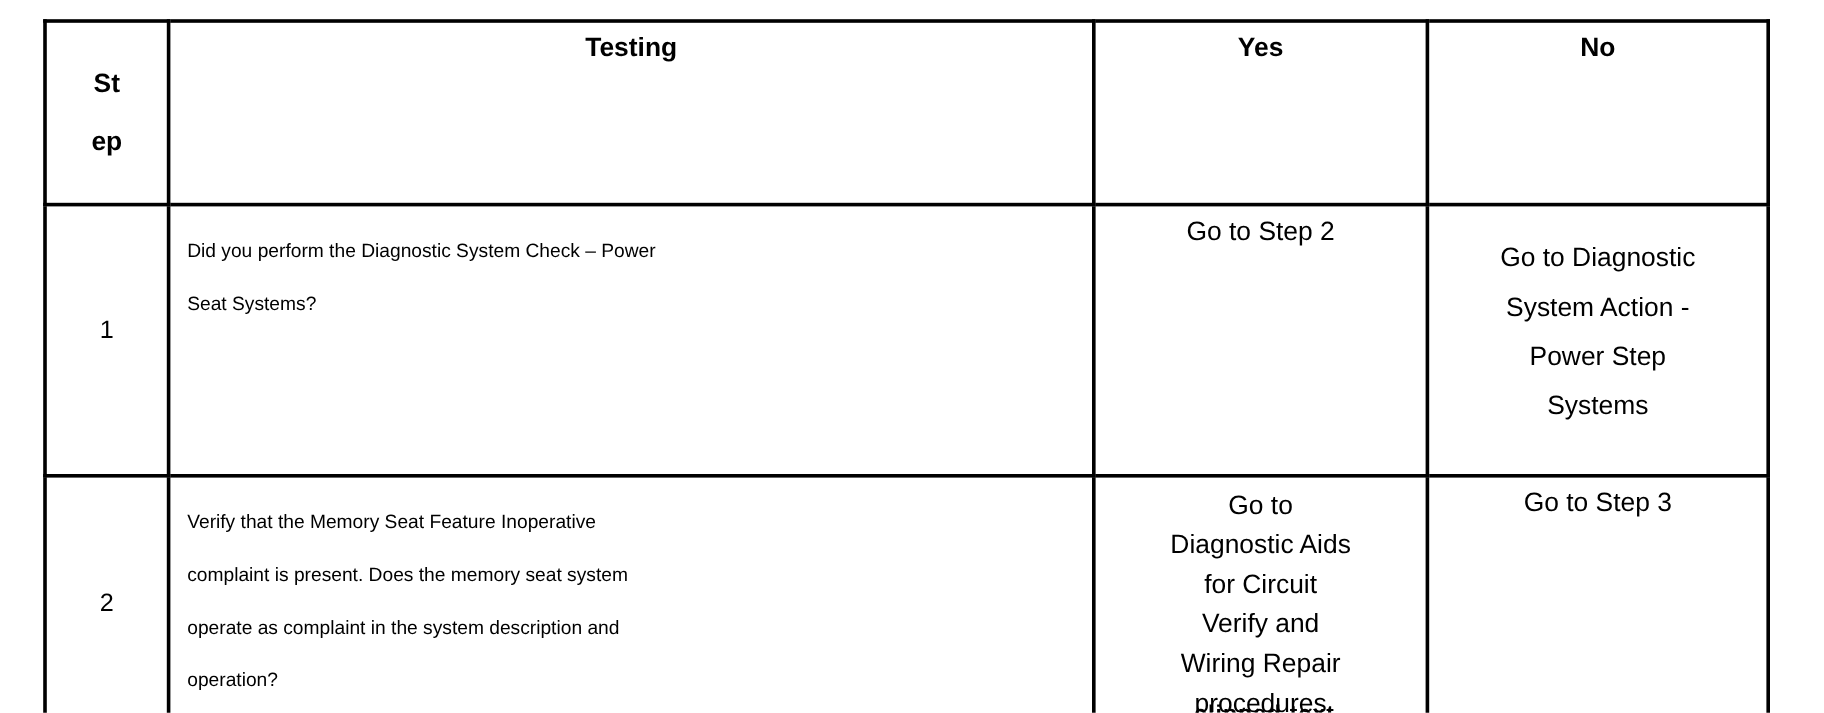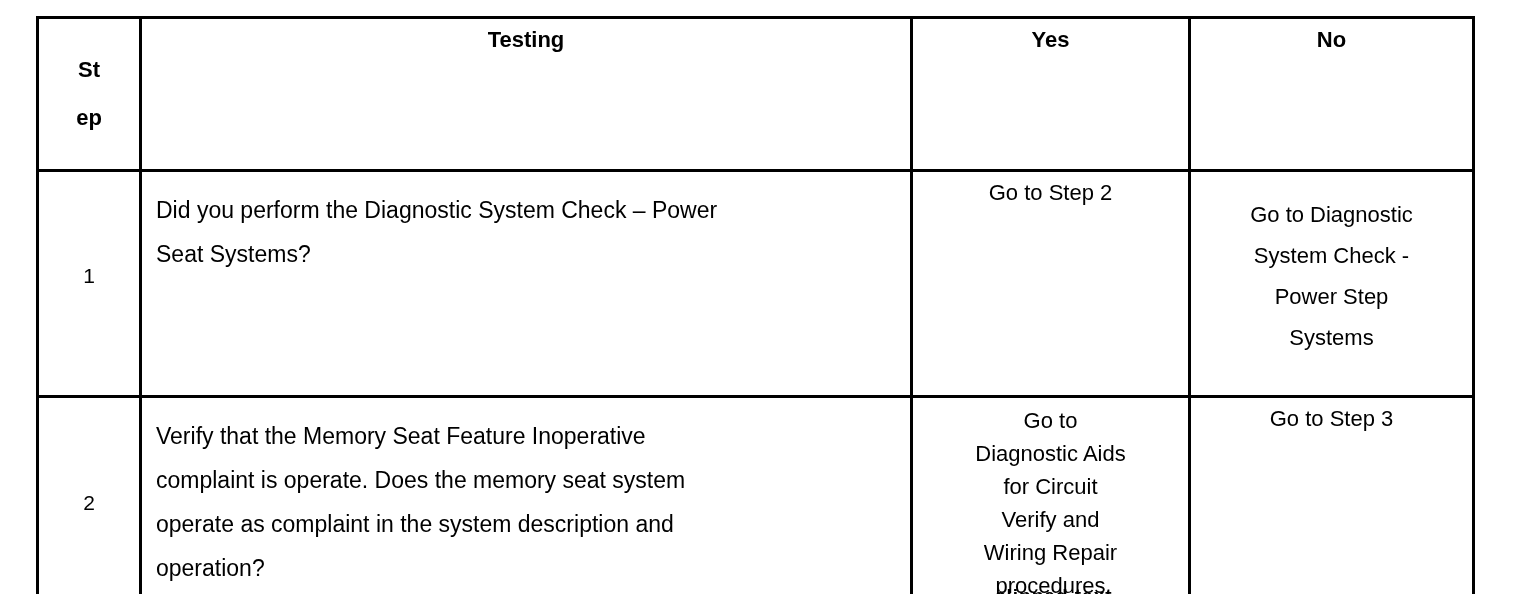--- a/index.html
+++ b/index.html
@@ -72,21 +72,21 @@
     display: flex;
     align-items: center;
     justify-content: center;
     font-size: 21px;
     text-align: center;
   }
   tr.r1 .step-cell { height: 207px; }
   tr.r2 .step-cell { height: 209px; }
 
   .action-cell {
-    font-size: 23px;
+    font-size: 16px;
     line-height: 44px;
     padding: 16px 0 0 14px;
     text-align: left;
   }
   .action-cell .ln { display: block; white-space: pre; }
 
   
   .yn-cell {
     display: flex;
     flex-direction: column;
@@ -171,35 +171,35 @@
           </div>
         </td>
         <td>
           <div class="yn-cell yn-bottom">
             <span class="ln">Go to Step 2</span>
           </div>
         </td>
         <td>
           <div class="yn-cell yn-centered">
             <span class="ln">Go to Diagnostic</span>
-            <span class="ln">System Check -</span>
+            <span class="ln">System Action -</span>
             <span class="ln">Power Step</span>
             <span class="ln">Systems</span>
           </div>
         </td>
       </tr>
 
       <tr class="r2">
         <td>
           <div class="step-cell">2</div>
         </td>
         <td>
           <div class="action-cell">
             <span class="ln">Verify that the Memory Seat Feature Inoperative</span>
-            <span class="ln">complaint is operate. Does the memory seat system</span>
+            <span class="ln">complaint is present. Does the memory seat system</span>
             <span class="ln">operate as complaint in the system description and</span>
             <span class="ln">operation?</span>
           </div>
         </td>
         <td>
           <div class="yn-cell yn-top">
             <span class="ln">Go to</span>
             <span class="ln">Diagnostic Aids</span>
             <span class="ln">for Circuit</span>
             <span class="ln">Verify and</span>

